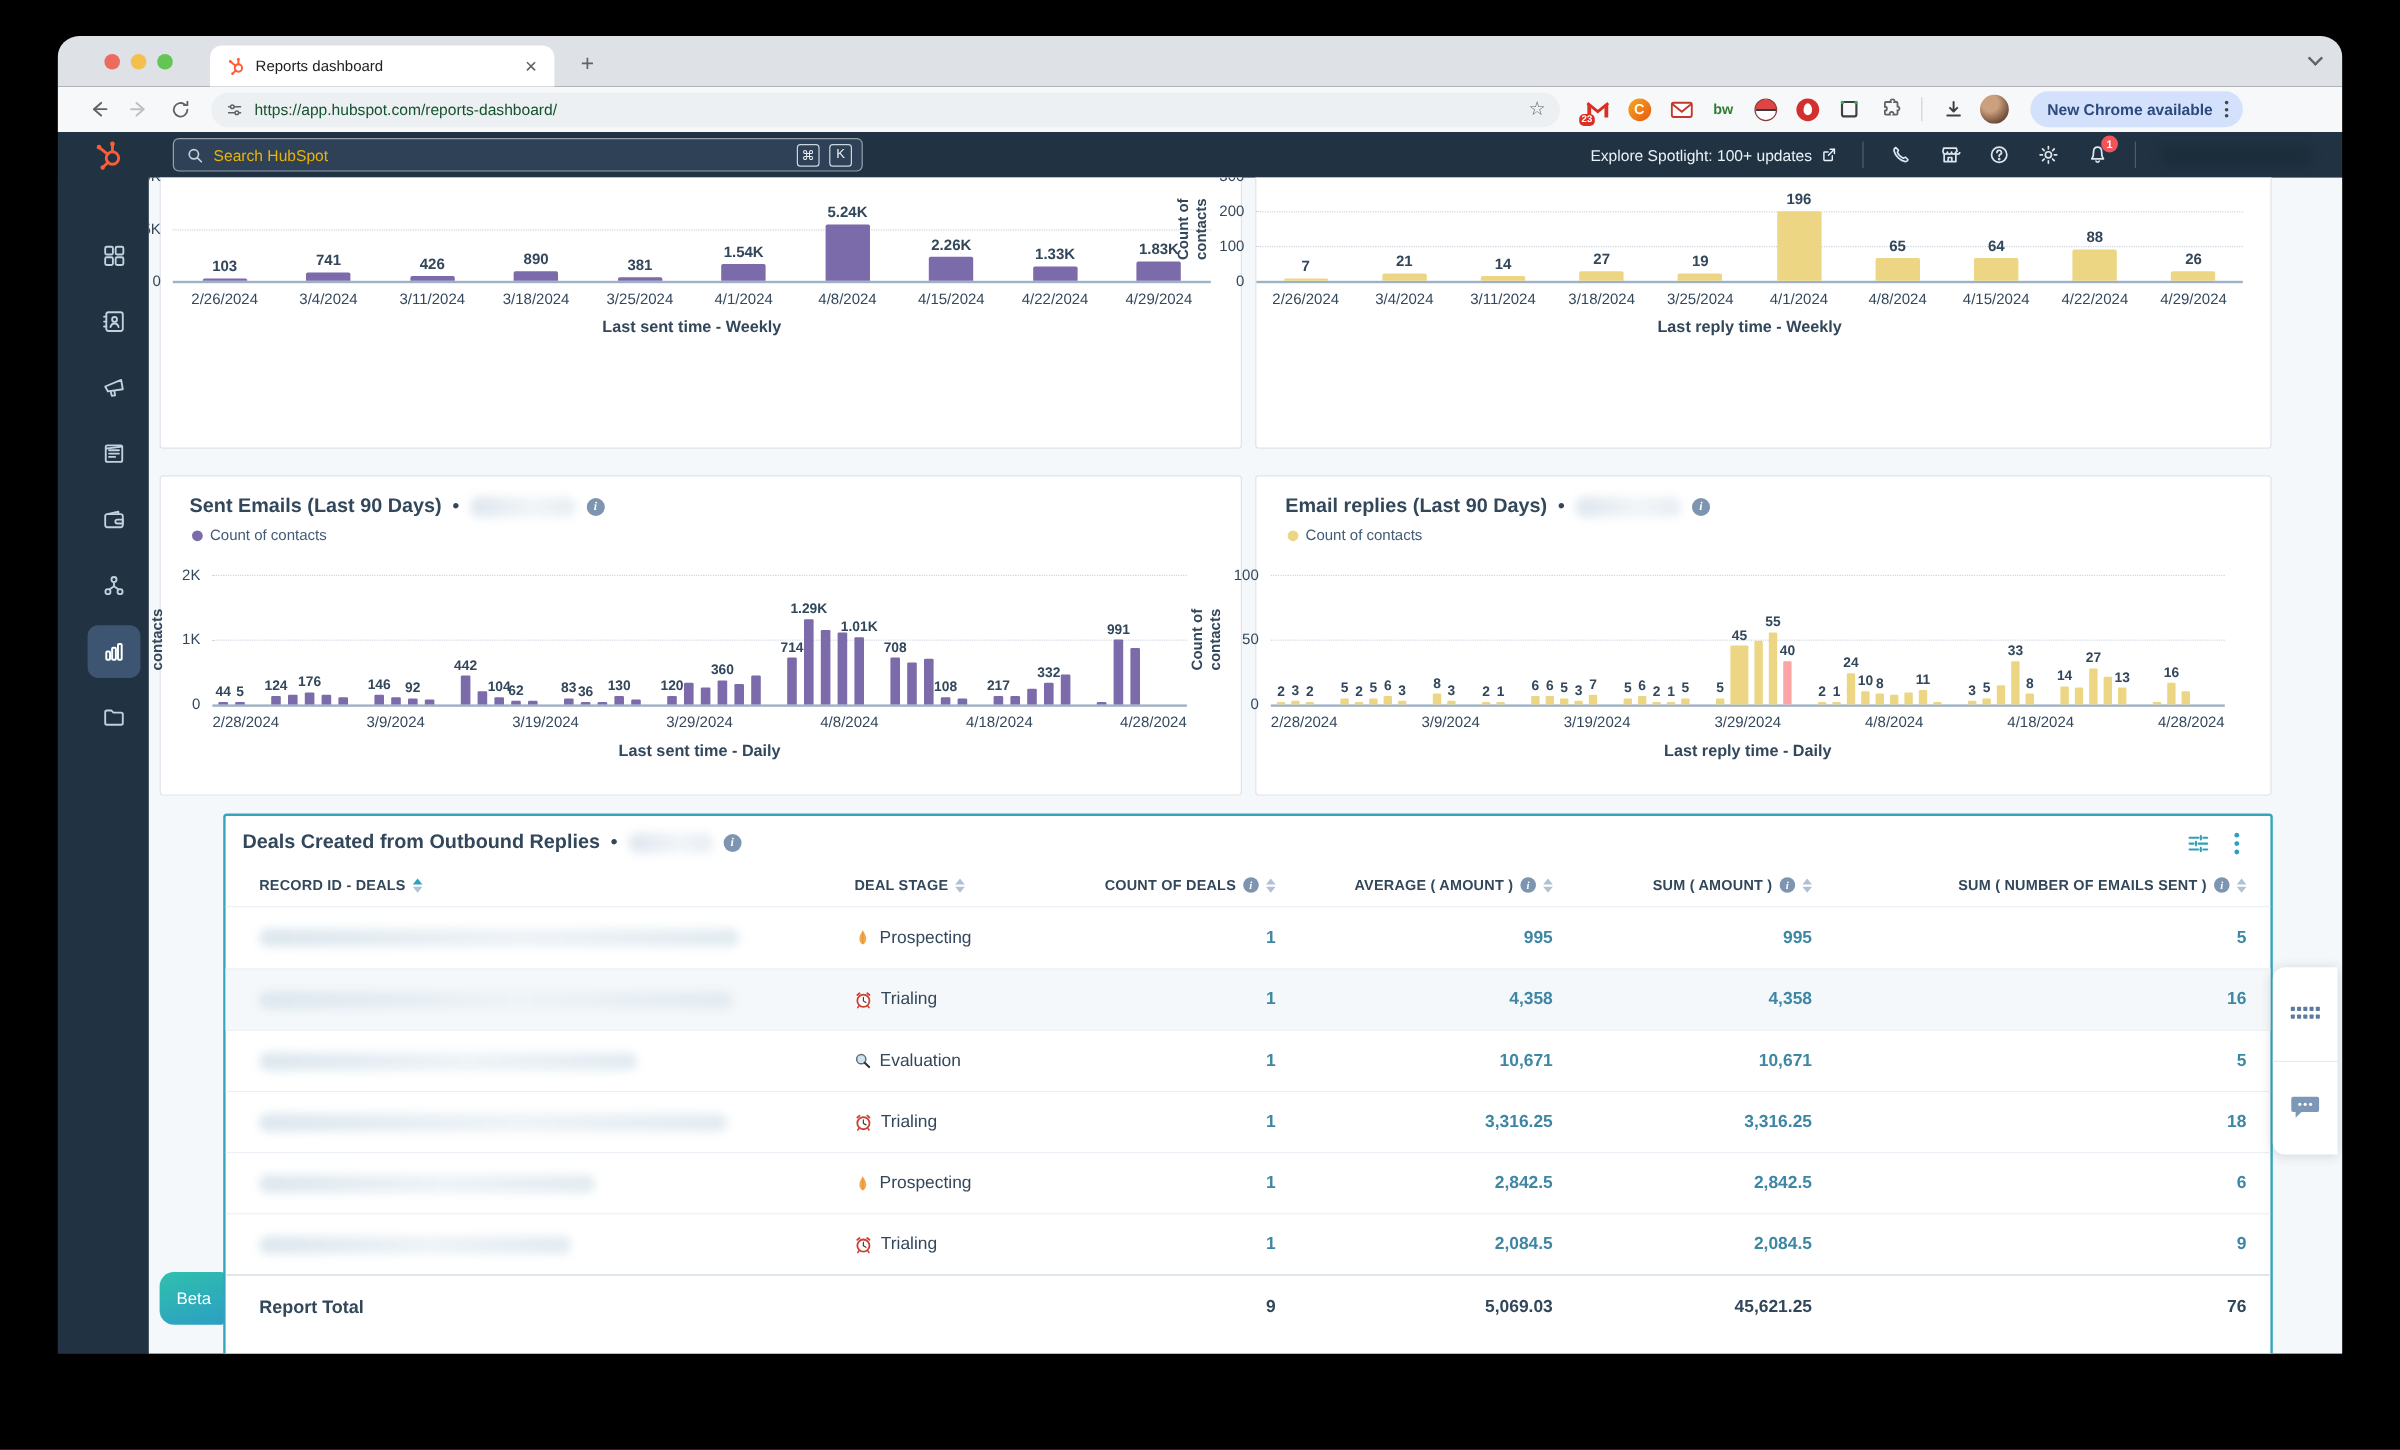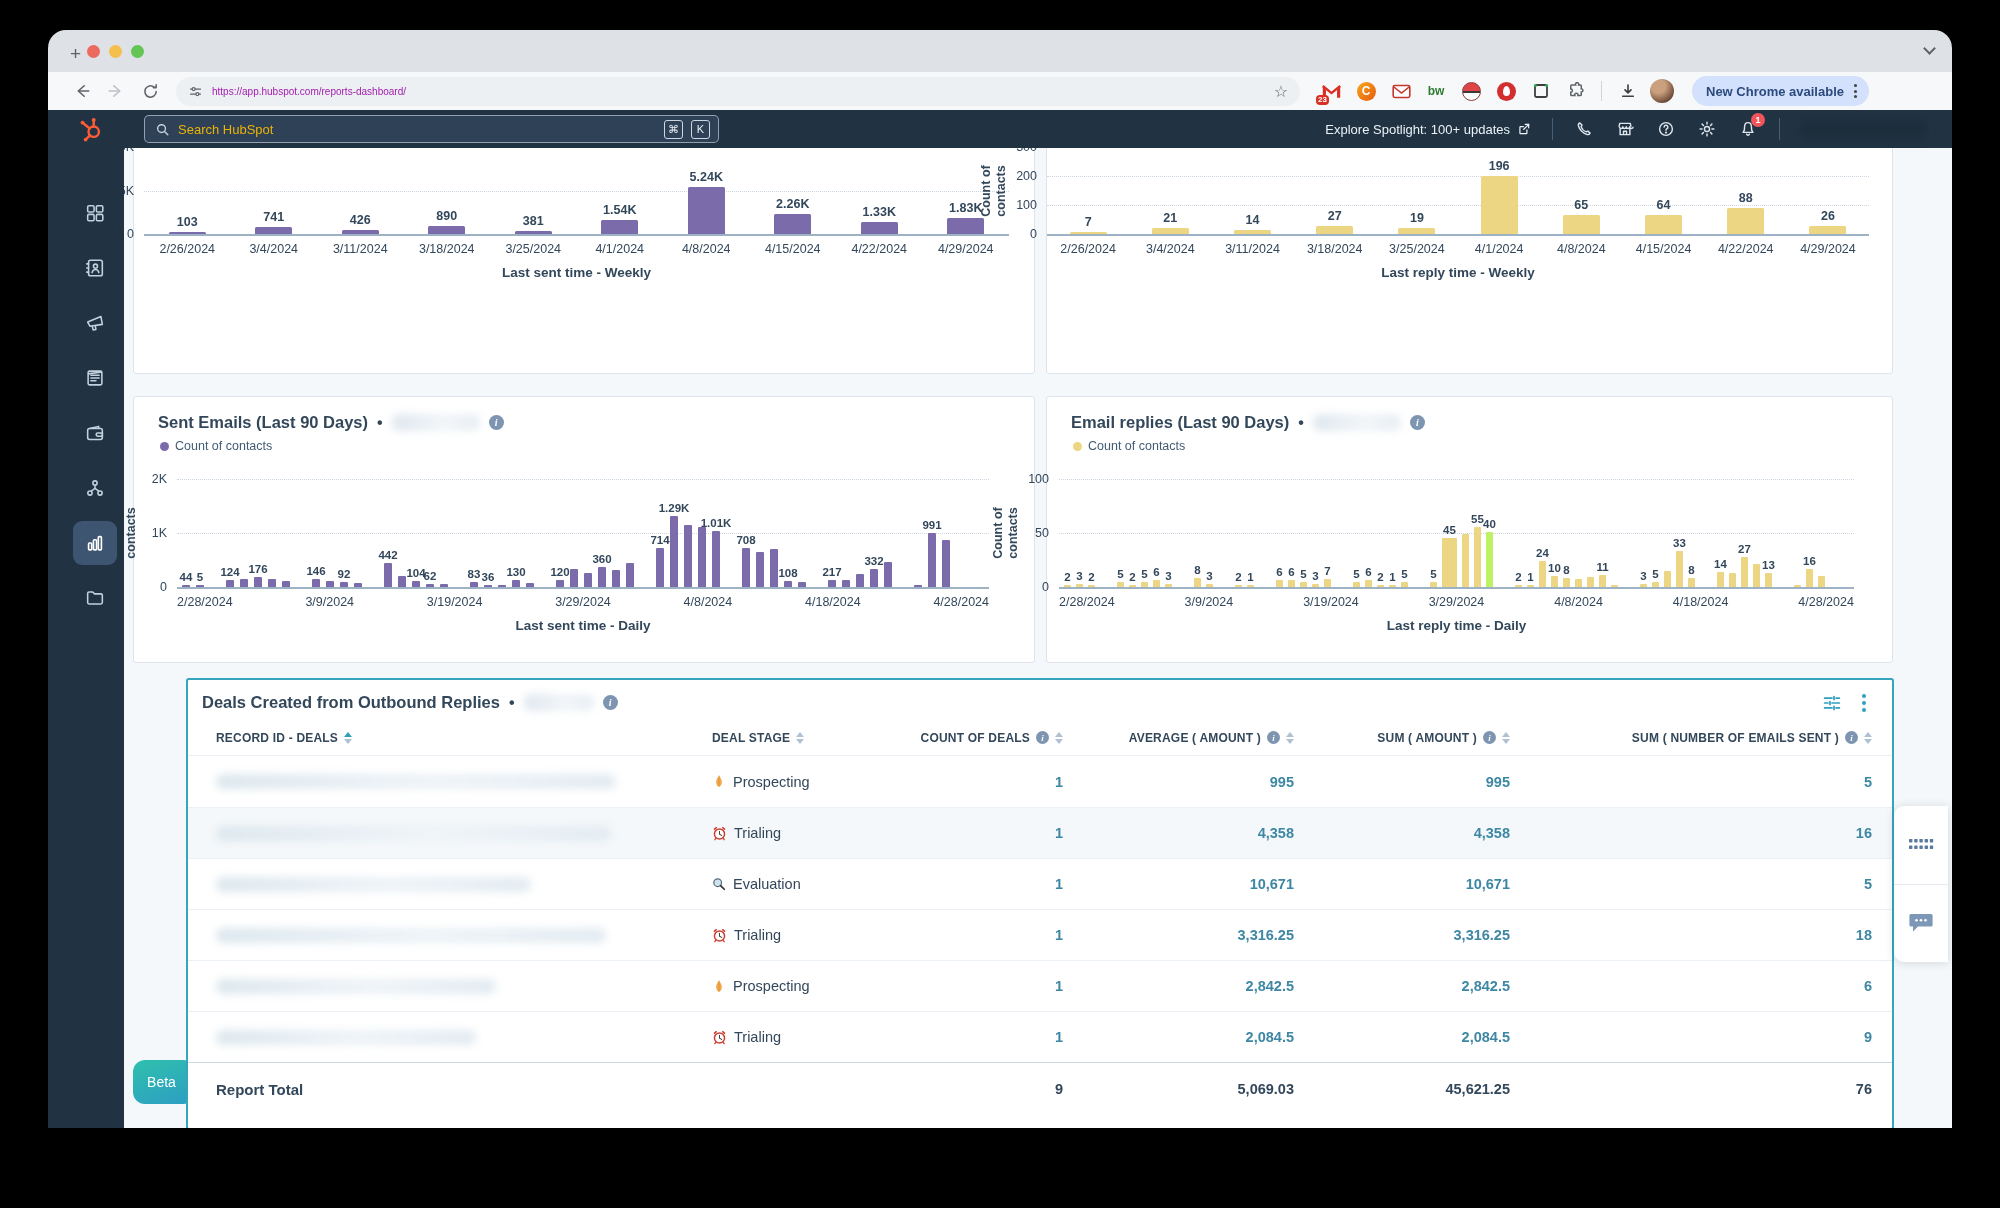--- a/index.html
+++ b/index.html
@@ -22,21 +22,21 @@
   .newtab { margin-left:14px; margin-bottom:7px; color:#5f6368; font-size:19px; line-height:19px; padding:2px 8px; }
   .strip-chev { position:absolute; right:18px; top:14px; width:9px; height:9px; }
   .strip-chev::before { content:""; position:absolute; left:0; top:0; width:7px; height:7px;
          border-right:2px solid #5f6368; border-bottom:2px solid #5f6368; transform:rotate(45deg); }
 
   
   .toolbar { height:38px; background:#f7f8f9; display:flex; align-items:center; padding:0 14px 0 22px; gap:10px; }
   .nav-ic { width:24px; height:24px; display:flex; align-items:center; justify-content:center; }
   .addressbar { width:1124px; height:29px; background:#edf0f2; border-radius:15px; display:flex;
                 align-items:center; padding:0 12px; gap:9px; margin-left:4px; }
-  .url { font-size:10px; color:#a21caf; flex:1; }
+  .url { font-size:13px; color:#14532d; flex:1; }
   .star { color:#5f6368; font-size:16px; }
   .exts { display:flex; align-items:center; gap:13px; margin-left:10px; }
   .ext { width:22px; height:22px; display:flex; align-items:center; justify-content:center; position:relative; }
   .ext-badge { position:absolute; left:-4px; bottom:-3px; background:#d93025; color:#fff; font-size:8px;
                font-weight:bold; border-radius:4px; padding:1px 2px; line-height:1; }
   .tdiv { width:1px; height:20px; background:#d0d3d8; margin:0 4px; }
   .avatar { width:24px; height:24px; border-radius:50%;
             background:radial-gradient(circle at 35% 30%, #caa07e 0 30%, #6d4a37 75%, #3c2a22); }
   .chrome-pill { margin-left:8px; height:30px; background:#d3e1fd; border-radius:15px; display:flex;
                  align-items:center; padding:0 10px 0 14px; gap:8px; }
@@ -158,20 +158,37 @@
 </head>
 <body>
 
 <div class="window">
 
   <div class="tabstrip">
     <div class="traffic">
       <span class="tl r"></span>
       <span class="tl y"></span>
       <span class="tl g"></span>
+    </div>
+    <div class="tab">
+      <span>
+        <svg width="16" height="16" viewBox="0 0 24 24">
+            <g stroke="#ff5c35" fill="none" stroke-width="2.4" stroke-linecap="round">
+              <circle cx="14.5" cy="14.5" r="4.6"></circle>
+              <line x1="14.5" y1="9.9" x2="14.5" y2="5.4"></line>
+              <line x1="10.9" y1="11.6" x2="5.6" y2="7.4"></line>
+              <line x1="11.3" y1="17.6" x2="8.2" y2="20.6"></line>
+            </g>
+            <circle cx="14.5" cy="3.8" r="1.8" fill="#ff5c35"></circle>
+            <circle cx="4.4" cy="6.3" r="1.8" fill="#ff5c35"></circle>
+            <circle cx="7.2" cy="21.6" r="1.7" fill="#ff5c35"></circle>
+          </svg>
+      </span>
+      <span class="tab-title">Reports dashboard</span>
+      <span class="tab-close">✕</span>
     </div>
     <div class="newtab">+</div>
     <div class="strip-chev"></div>
   </div>
 
   <div class="toolbar">
     <span class="nav-ic">
       <svg width="18" height="18" viewBox="0 0 24 24" fill="none" stroke="#5f6368" stroke-width="2.2" stroke-linecap="round" stroke-linejoin="round">
           <path d="M15 5 L7 12 L15 19"></path>
           <path d="M7.5 12 H21" stroke-width="2"></path>
@@ -768,21 +785,21 @@
                   <div class="dbar" style="width: 7px; height: 5.5px; background: rgb(237, 214, 131);">
                     <span class="dlab">5</span>
                   </div>
                   <div class="dbar" style="width: 15px; height: 49.5px; background: rgb(237, 214, 131);">
                     <span class="dlab">45</span>
                   </div>
                   <div class="dbar" style="width: 7px; height: 52.8px; background: rgb(237, 214, 131);"></div>
                   <div class="dbar" style="width: 7px; height: 60.5px; background: rgb(237, 214, 131);">
                     <span class="dlab">55</span>
                   </div>
-                  <div class="dbar" style="width: 7px; height: 55px; background: #bef264;">
+                  <div class="dbar" style="width: 7px; height: 36px; background: #fca5a5;">
                     <span class="dlab">40</span>
                   </div>
                   <div class="dgap" style="width: 12px;"></div>
                   <div class="dbar" style="width: 7px; height: 2.2px; background: rgb(237, 214, 131);">
                     <span class="dlab">2</span>
                   </div>
                   <div class="dbar" style="width: 7px; height: 2px; background: rgb(237, 214, 131);">
                     <span class="dlab">1</span>
                   </div>
                   <div class="dbar" style="width: 7px; height: 26.4px; background: rgb(237, 214, 131);">

